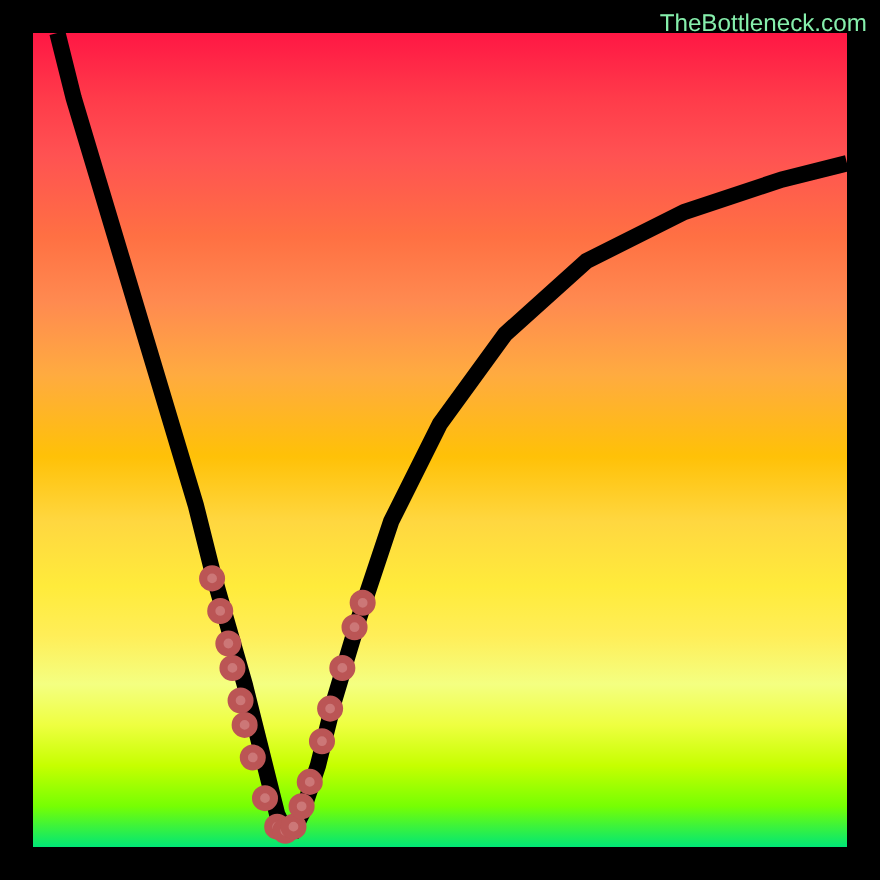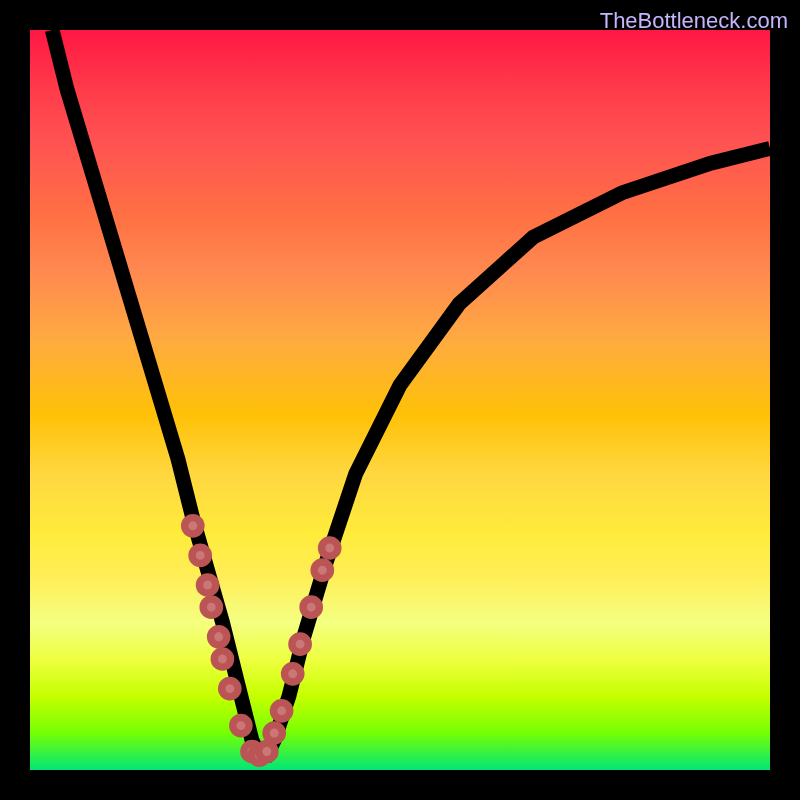--- a/index.html
+++ b/index.html
@@ -8,21 +8,21 @@
       height: 800px;
       background: #000;
       font-family: Arial, sans-serif;
       position: relative;
       overflow: hidden;
     }
     .watermark {
       position: absolute;
       top: 8px;
       right: 12px;
-      color: #c4b5fd;
+      color: #86efac;
       font-size: 22px;
       font-weight: 500;
       z-index: 10;
     }
     .plot-frame {
       position: absolute;
       top: 30px;
       left: 30px;
       right: 30px;
       bottom: 30px;

